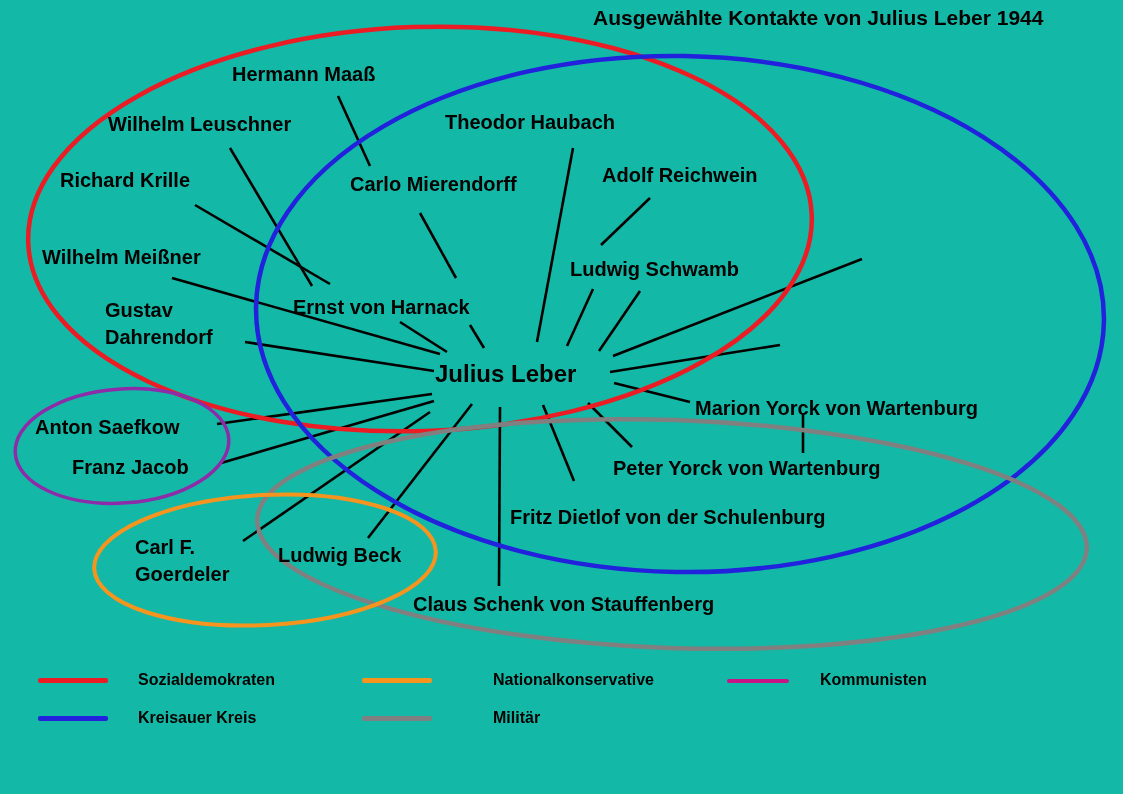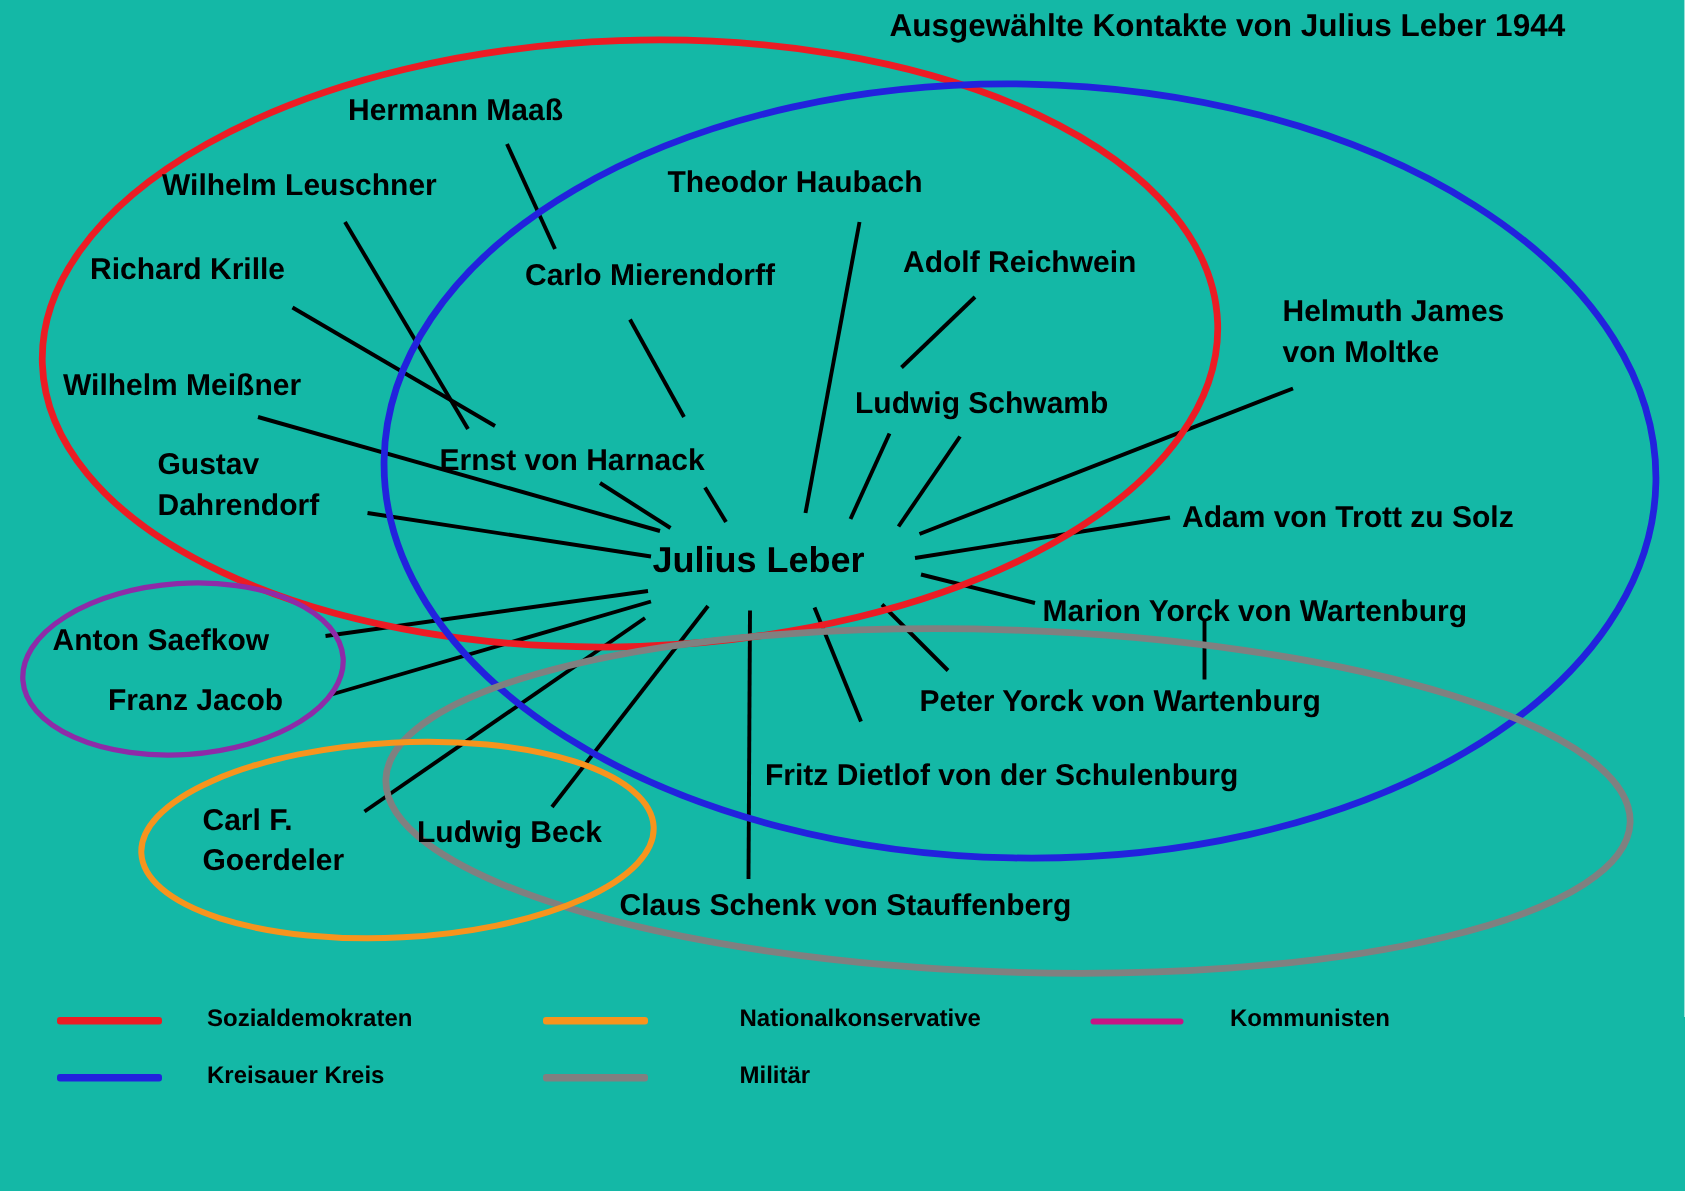--- a/index.html
+++ b/index.html
@@ -82,23 +82,20 @@
     <div class="person-label" style="left: 108px; top: 111px;">Wilhelm Leuschner</div>
     <div class="person-label" style="left: 60px; top: 167px;">Richard Krille</div>
     <div class="person-label" style="left: 42px; top: 244px;">Wilhelm Meißner</div>
     <div class="person-label" style="left: 105px; top: 297px;">Gustav
 Dahrendorf</div>
     <div class="person-label" style="left: 350px; top: 171px;">Carlo Mierendorff</div>
     <div class="person-label" style="left: 445px; top: 109px;">Theodor Haubach</div>
     <div class="person-label" style="left: 602px; top: 162px;">Adolf Reichwein</div>
     <div class="person-label" style="left: 570px; top: 256px;">Ludwig Schwamb</div>
     <div class="person-label" style="left: 293px; top: 294px;">Ernst von Harnack</div>
-    <div class="person-label" style="left: 855px; top: 195px;">Helmuth James
-von Moltke</div>
-    <div class="person-label" style="left: 788px; top: 332px;">Adam von Trott zu Solz</div>
     <div class="person-label" style="left: 695px; top: 395px;">Marion Yorck von Wartenburg</div>
     <div class="person-label" style="left: 613px; top: 455px;">Peter Yorck von Wartenburg</div>
     <div class="person-label" style="left: 510px; top: 504px;">Fritz Dietlof von der Schulenburg</div>
     <div class="person-label" style="left: 413px; top: 591px; text-align: center;">Claus Schenk von Stauffenberg</div>
     <div class="person-label" style="left: 35px; top: 414px;">Anton Saefkow</div>
     <div class="person-label" style="left: 72px; top: 454px;">Franz Jacob</div>
     <div class="person-label" style="left: 135px; top: 534px;">Carl F.
 Goerdeler</div>
     <div class="person-label" style="left: 278px; top: 542px;">Ludwig Beck</div>
     <div class="swatch" style="left: 38px; top: 678px; width: 70px; height: 5px; background: rgb(236, 28, 36);"></div>

